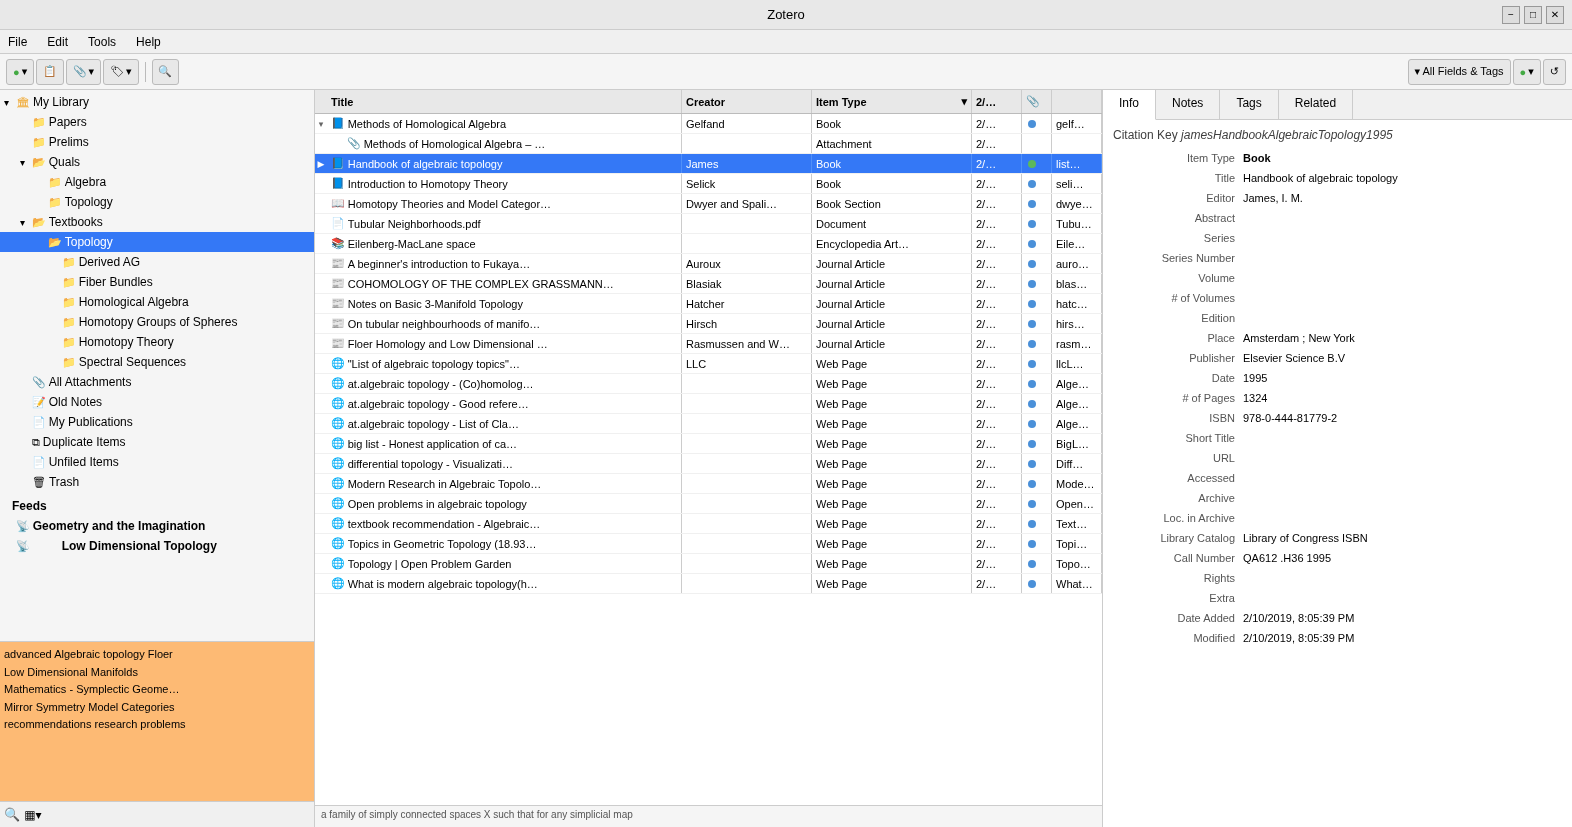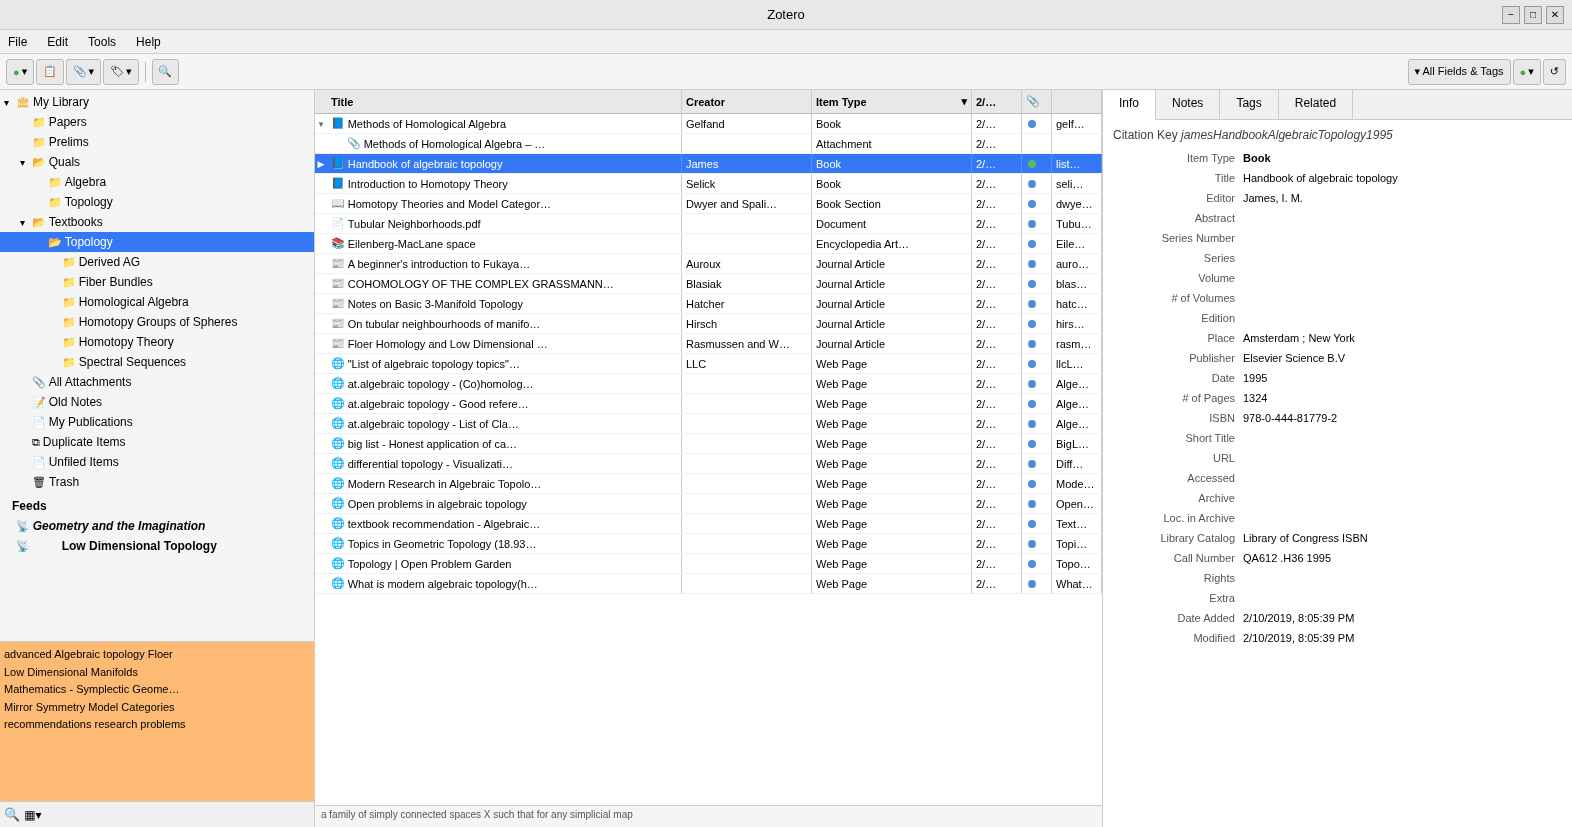--- a/index.html
+++ b/index.html
@@ -434,21 +434,21 @@
           <span>Trash</span>
         </div>
 
         <div class="tree-item" style="padding-left:12px; margin-top:4px;">
           <span style="font-weight:bold;">Feeds</span>
         </div>
 
         <div class="tree-item" style="padding-left:4px;">
           <span class="tree-arrow"> </span>
           <span class="tree-icon icon-feed">📡</span>
-          <span style="font-weight:bold;font-style:italic;">Geometry and the Imagination</span>
+          <span style="font-weight:bold;">Geometry and the Imagination</span>
         </div>
 
         <div class="tree-item" style="padding-left:4px;">
           <span class="tree-arrow"> </span>
           <span class="tree-icon icon-feed">📡</span>
           <span style="font-weight:bold;padding-left:29px;">Low Dimensional Topology</span>
         </div>
 
       </div>
 
@@ -850,25 +850,25 @@
             </div>
             <div class="field-row">
               <div class="field-label">Editor</div>
               <div class="field-value">James, I. M.</div>
             </div>
             <div class="field-row">
               <div class="field-label">Abstract</div>
               <div class="field-value"></div>
             </div>
             <div class="field-row">
+              <div class="field-label">Series</div>
+              <div class="field-value"></div>
+            </div>
+            <div class="field-row">
               <div class="field-label">Series Number</div>
-              <div class="field-value"></div>
-            </div>
-            <div class="field-row">
-              <div class="field-label">Series</div>
               <div class="field-value"></div>
             </div>
             <div class="field-row">
               <div class="field-label">Volume</div>
               <div class="field-value"></div>
             </div>
             <div class="field-row">
               <div class="field-label"># of Volumes</div>
               <div class="field-value"></div>
             </div>

